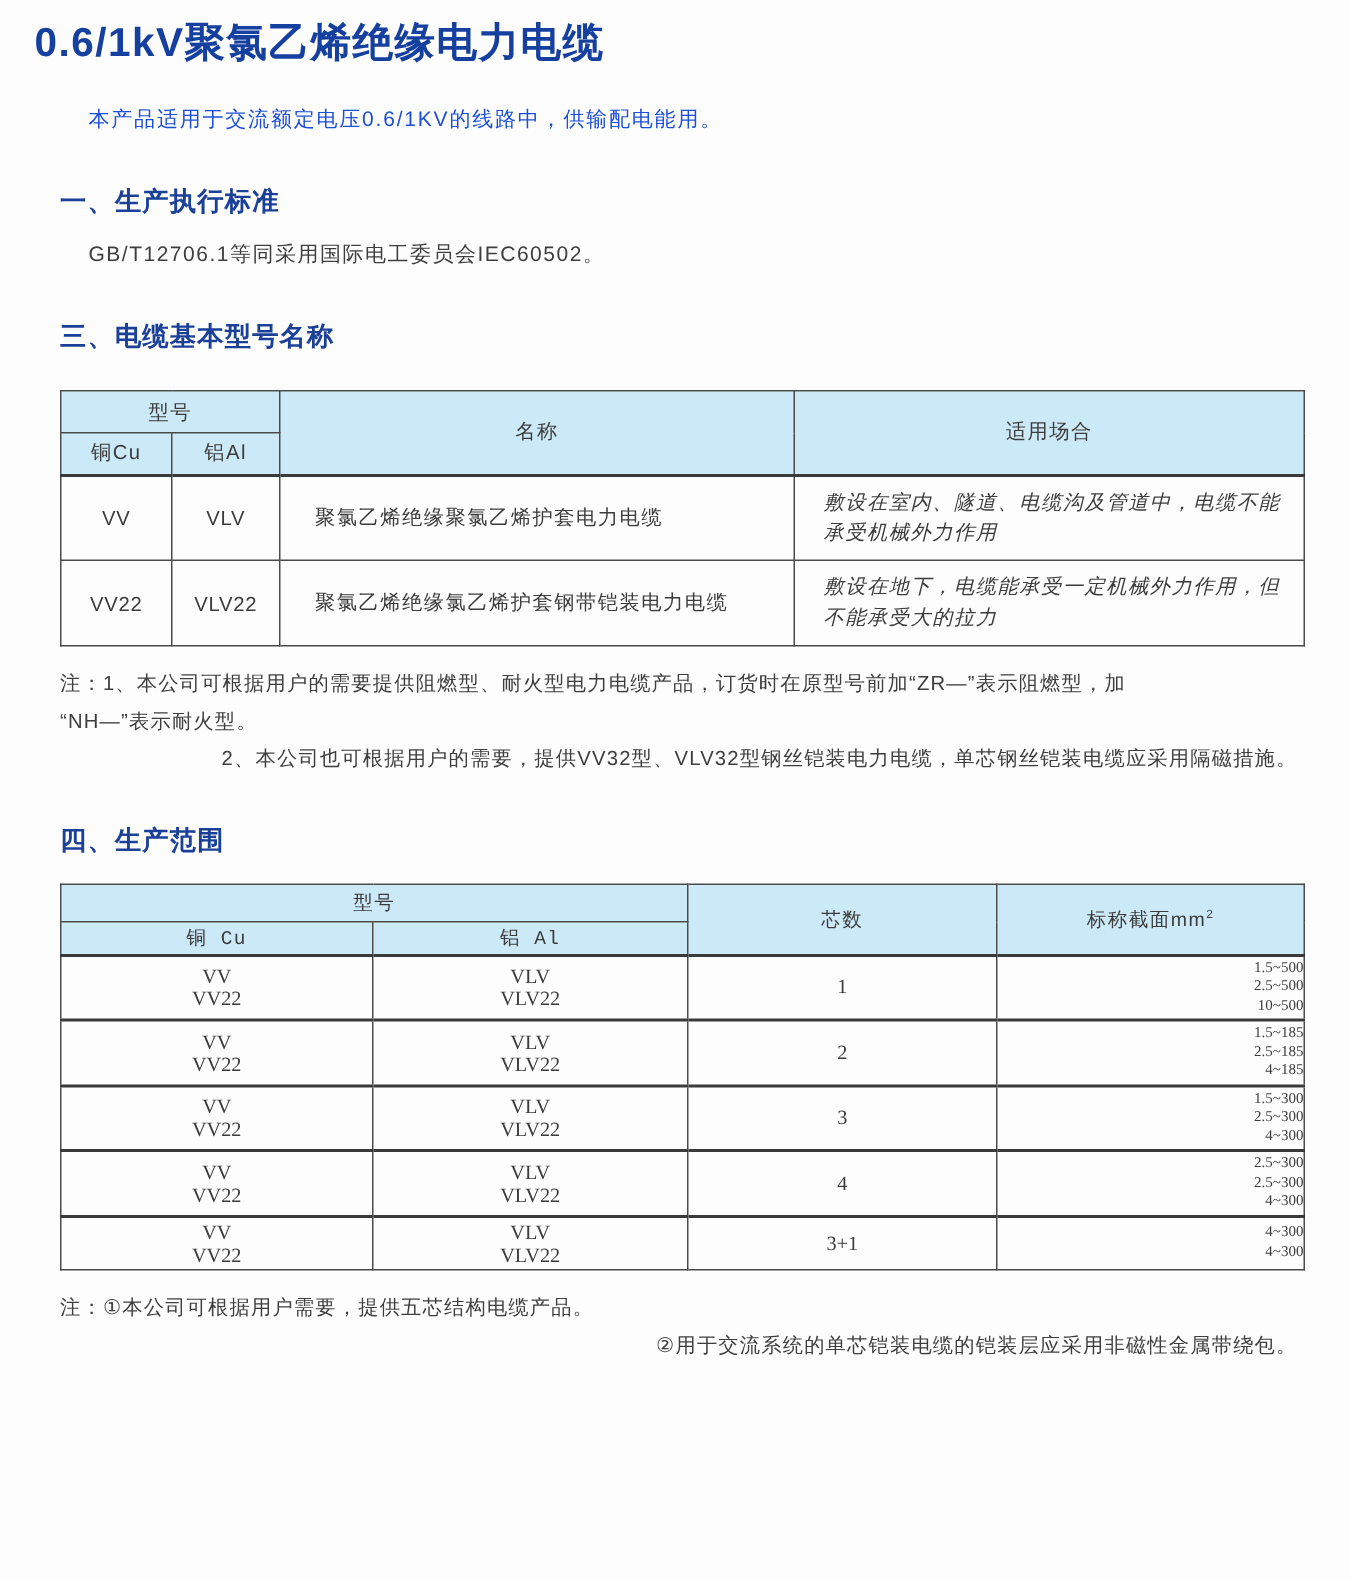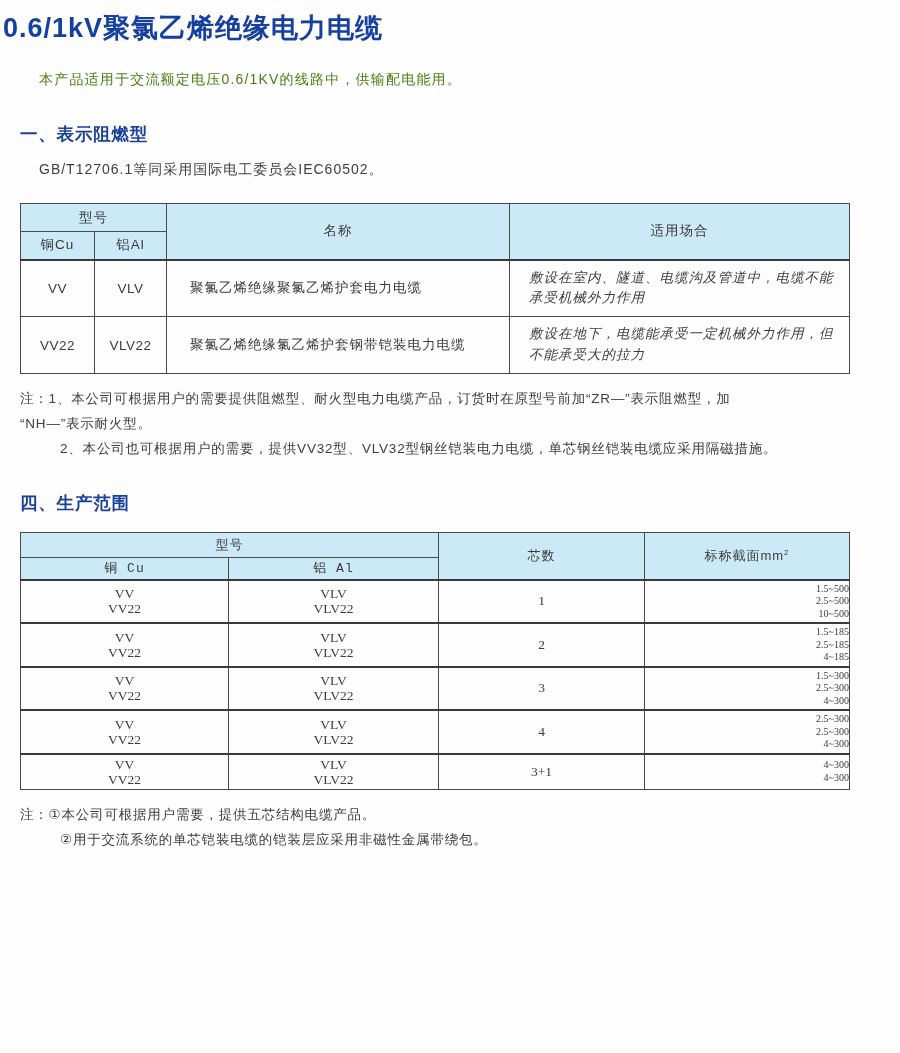--- a/index.html
+++ b/index.html
@@ -2,28 +2,28 @@
 <html><head>
 <meta charset="utf-8">
 <style>
   * { margin:0; padding:0; box-sizing:border-box; }
   html,body { background:#fdfdfd; }
   body {
     width:900px; height:1053px; overflow:hidden;
     font-family:"Liberation Sans","DejaVu Sans",sans-serif;
     color:#3e3e3e;
   }
-  .page { width:900px; height:855px; padding:8px 35px 10px 20px; }
+  .page { width:900px; height:855px; padding:8px 35px 10px 40px; }
 
   .doc-title {
     font-size:27px; font-weight:bold; color:#1640a0;
     letter-spacing:1px; margin-left:-17px; margin-top:2px;
   }
   .intro {
-    margin:25px 0 0 19px; font-size:14px; letter-spacing:1.2px; color:#4d7c0f;
+    margin:25px 0 0 19px; font-size:14px; letter-spacing:1.2px; color:#1d4ed8;
   }
   h2.sec-heading {
     font-size:17.5px; font-weight:bold; color:#1a4098;
     letter-spacing:0.8px; margin-top:33px;
   }
   .body-text { margin:15px 0 0 19px; font-size:14px; letter-spacing:1px; }
   .list-item { margin:14px 0 0 28px; font-size:14px; letter-spacing:1px; }
 
   
   table.t1 {
@@ -35,21 +35,21 @@
     background:#cce9f7; font-weight:normal; font-size:13.5px;
     height:28px; letter-spacing:1px;
   }
   table.t1 td { font-size:13.5px; text-align:center; height:55px; letter-spacing:0.5px; }
   table.t1 td.name { text-align:left; padding-left:23px; letter-spacing:1px; }
   table.t1 td.app  { text-align:left; padding:7px 14px 7px 19px; line-height:1.55; letter-spacing:1px;font-style:italic; }
   table.t1 tr.first-row td { border-top:2px solid #3a3a3a; }
 
   .note { margin:7px 0 0 0; font-size:13.5px; letter-spacing:0.8px; }
   .note.gap-top { margin-top:16px; }
-  .note.indent { margin-left:40px; }
+  .note.indent { margin-left:12px;text-align:right; }
 
   
   table.t2 {
     border-collapse:collapse; table-layout:fixed;
     width:829px; margin-top:17px; color:#3c3c3c;
     font-family:"Liberation Serif","DejaVu Serif",serif;
   }
   table.t2 th, table.t2 td { border:1px solid #4a4a4a; }
   table.t2 th {
     background:#cce9f7; font-weight:normal; font-size:13px; letter-spacing:1px;
@@ -66,24 +66,25 @@
 </style>
 </head>
 <body>
 
 <div class="page">
 
   <h1 class="doc-title">0.6/1kV聚氯乙烯绝缘电力电缆</h1>
 
   <p class="intro">本产品适用于交流额定电压0.6/1KV的线路中，供输配电能用。</p>
 
-  <h2 class="sec-heading">一、表示阻燃型</h2>
+  <h2 class="sec-heading">一、生产执行标准</h2>
   <p class="body-text">GB/T12706.1等同采用国际电工委员会IEC60502。</p>
 
 
+  <h2 class="sec-heading">三、电缆基本型号名称</h2>
 
   <table class="t1">
     <colgroup>
         <col style="width:74px">
         <col style="width:72px">
         <col style="width:343px">
         <col style="width:340px">
       </colgroup>
     <tbody>
       <tr>

